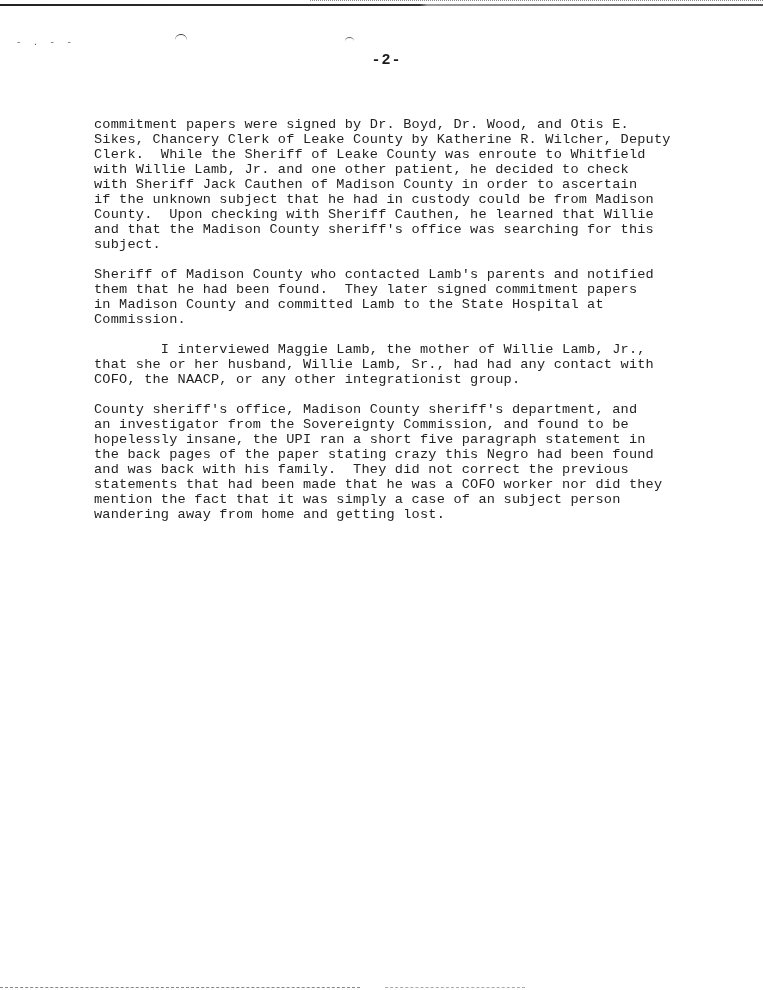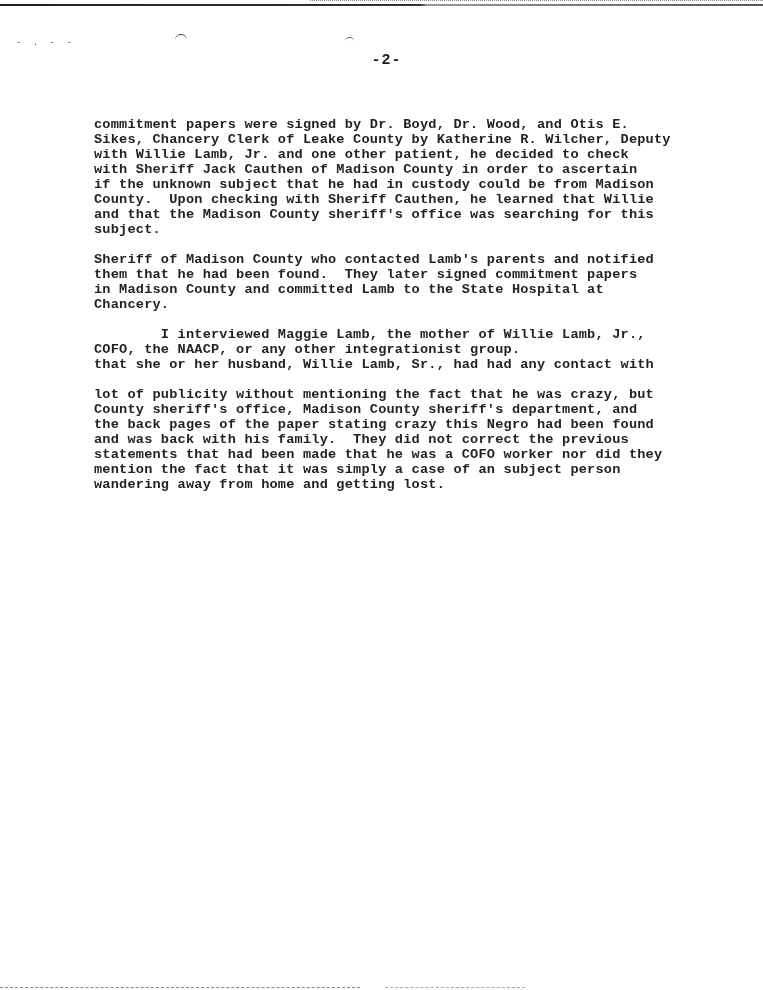--- a/index.html
+++ b/index.html
@@ -68,21 +68,21 @@
     }
     .para {
       margin: 0 0 15px 0;
     }
     .line {
       font-size: 13.6px;
       line-height: 15px;
       height: 15px;
       white-space: pre;
       letter-spacing: 0.2px;
-      font-weight: bold;
+      font-weight: normal;
       color: #222;
     }
     .bottom-rule {
       position: absolute;
       left: 0;
       top: 987px;
       width: 360px;
       height: 2px;
       border-top: 1px dashed #888;
     }
@@ -103,44 +103,46 @@
 <div class="speck-left">- . - -</div>
 <div class="arc left"></div>
 <div class="arc right"></div>
 
 <div class="page-number">-2-</div>
 
 <div class="body-text">
   <div class="para">
     <div class="line">commitment papers were signed by Dr. Boyd, Dr. Wood, and Otis E.</div>
     <div class="line">Sikes, Chancery Clerk of Leake County by Katherine R. Wilcher, Deputy</div>
+    <div class="line">Clerk.  While the Sheriff of Leake County was enroute to Whitfield</div>
     <div class="line">with Willie Lamb, Jr. and one other patient, he decided to check</div>
     <div class="line">with Sheriff Jack Cauthen of Madison County in order to ascertain</div>
     <div class="line">if the unknown subject that he had in custody could be from Madison</div>
     <div class="line">County.  Upon checking with Sheriff Cauthen, he learned that Willie</div>
     <div class="line">and that the Madison County sheriff's office was searching for this</div>
     <div class="line">subject.</div>
   </div>
 
   <div class="para">
     <div class="line">Sheriff of Madison County who contacted Lamb's parents and notified</div>
     <div class="line">them that he had been found.  They later signed commitment papers</div>
     <div class="line">in Madison County and committed Lamb to the State Hospital at</div>
-    <div class="line">Chancery.</div>
+    <div class="line">Commission.</div>
   </div>
 
   <div class="para">
     <div class="line">        I interviewed Maggie Lamb, the mother of Willie Lamb, Jr.,</div>
+    <div class="line">that she or her husband, Willie Lamb, Sr., had had any contact with</div>
     <div class="line">COFO, the NAACP, or any other integrationist group.</div>
-    <div class="line">that she or her husband, Willie Lamb, Sr., had had any contact with</div>
   </div>
 
   <div class="para">
-    <div class="line">lot of publicity without mentioning the fact that he was crazy, but</div>
     <div class="line">County sheriff's office, Madison County sheriff's department, and</div>
+    <div class="line">an investigator from the Sovereignty Commission, and found to be</div>
+    <div class="line">hopelessly insane, the UPI ran a short five paragraph statement in</div>
     <div class="line">the back pages of the paper stating crazy this Negro had been found</div>
     <div class="line">and was back with his family.  They did not correct the previous</div>
     <div class="line">statements that had been made that he was a COFO worker nor did they</div>
     <div class="line">mention the fact that it was simply a case of an subject person</div>
     <div class="line">wandering away from home and getting lost.</div>
   </div>
 </div>
 
 <div class="bottom-rule"></div>
 <div class="bottom-rule2"></div>

